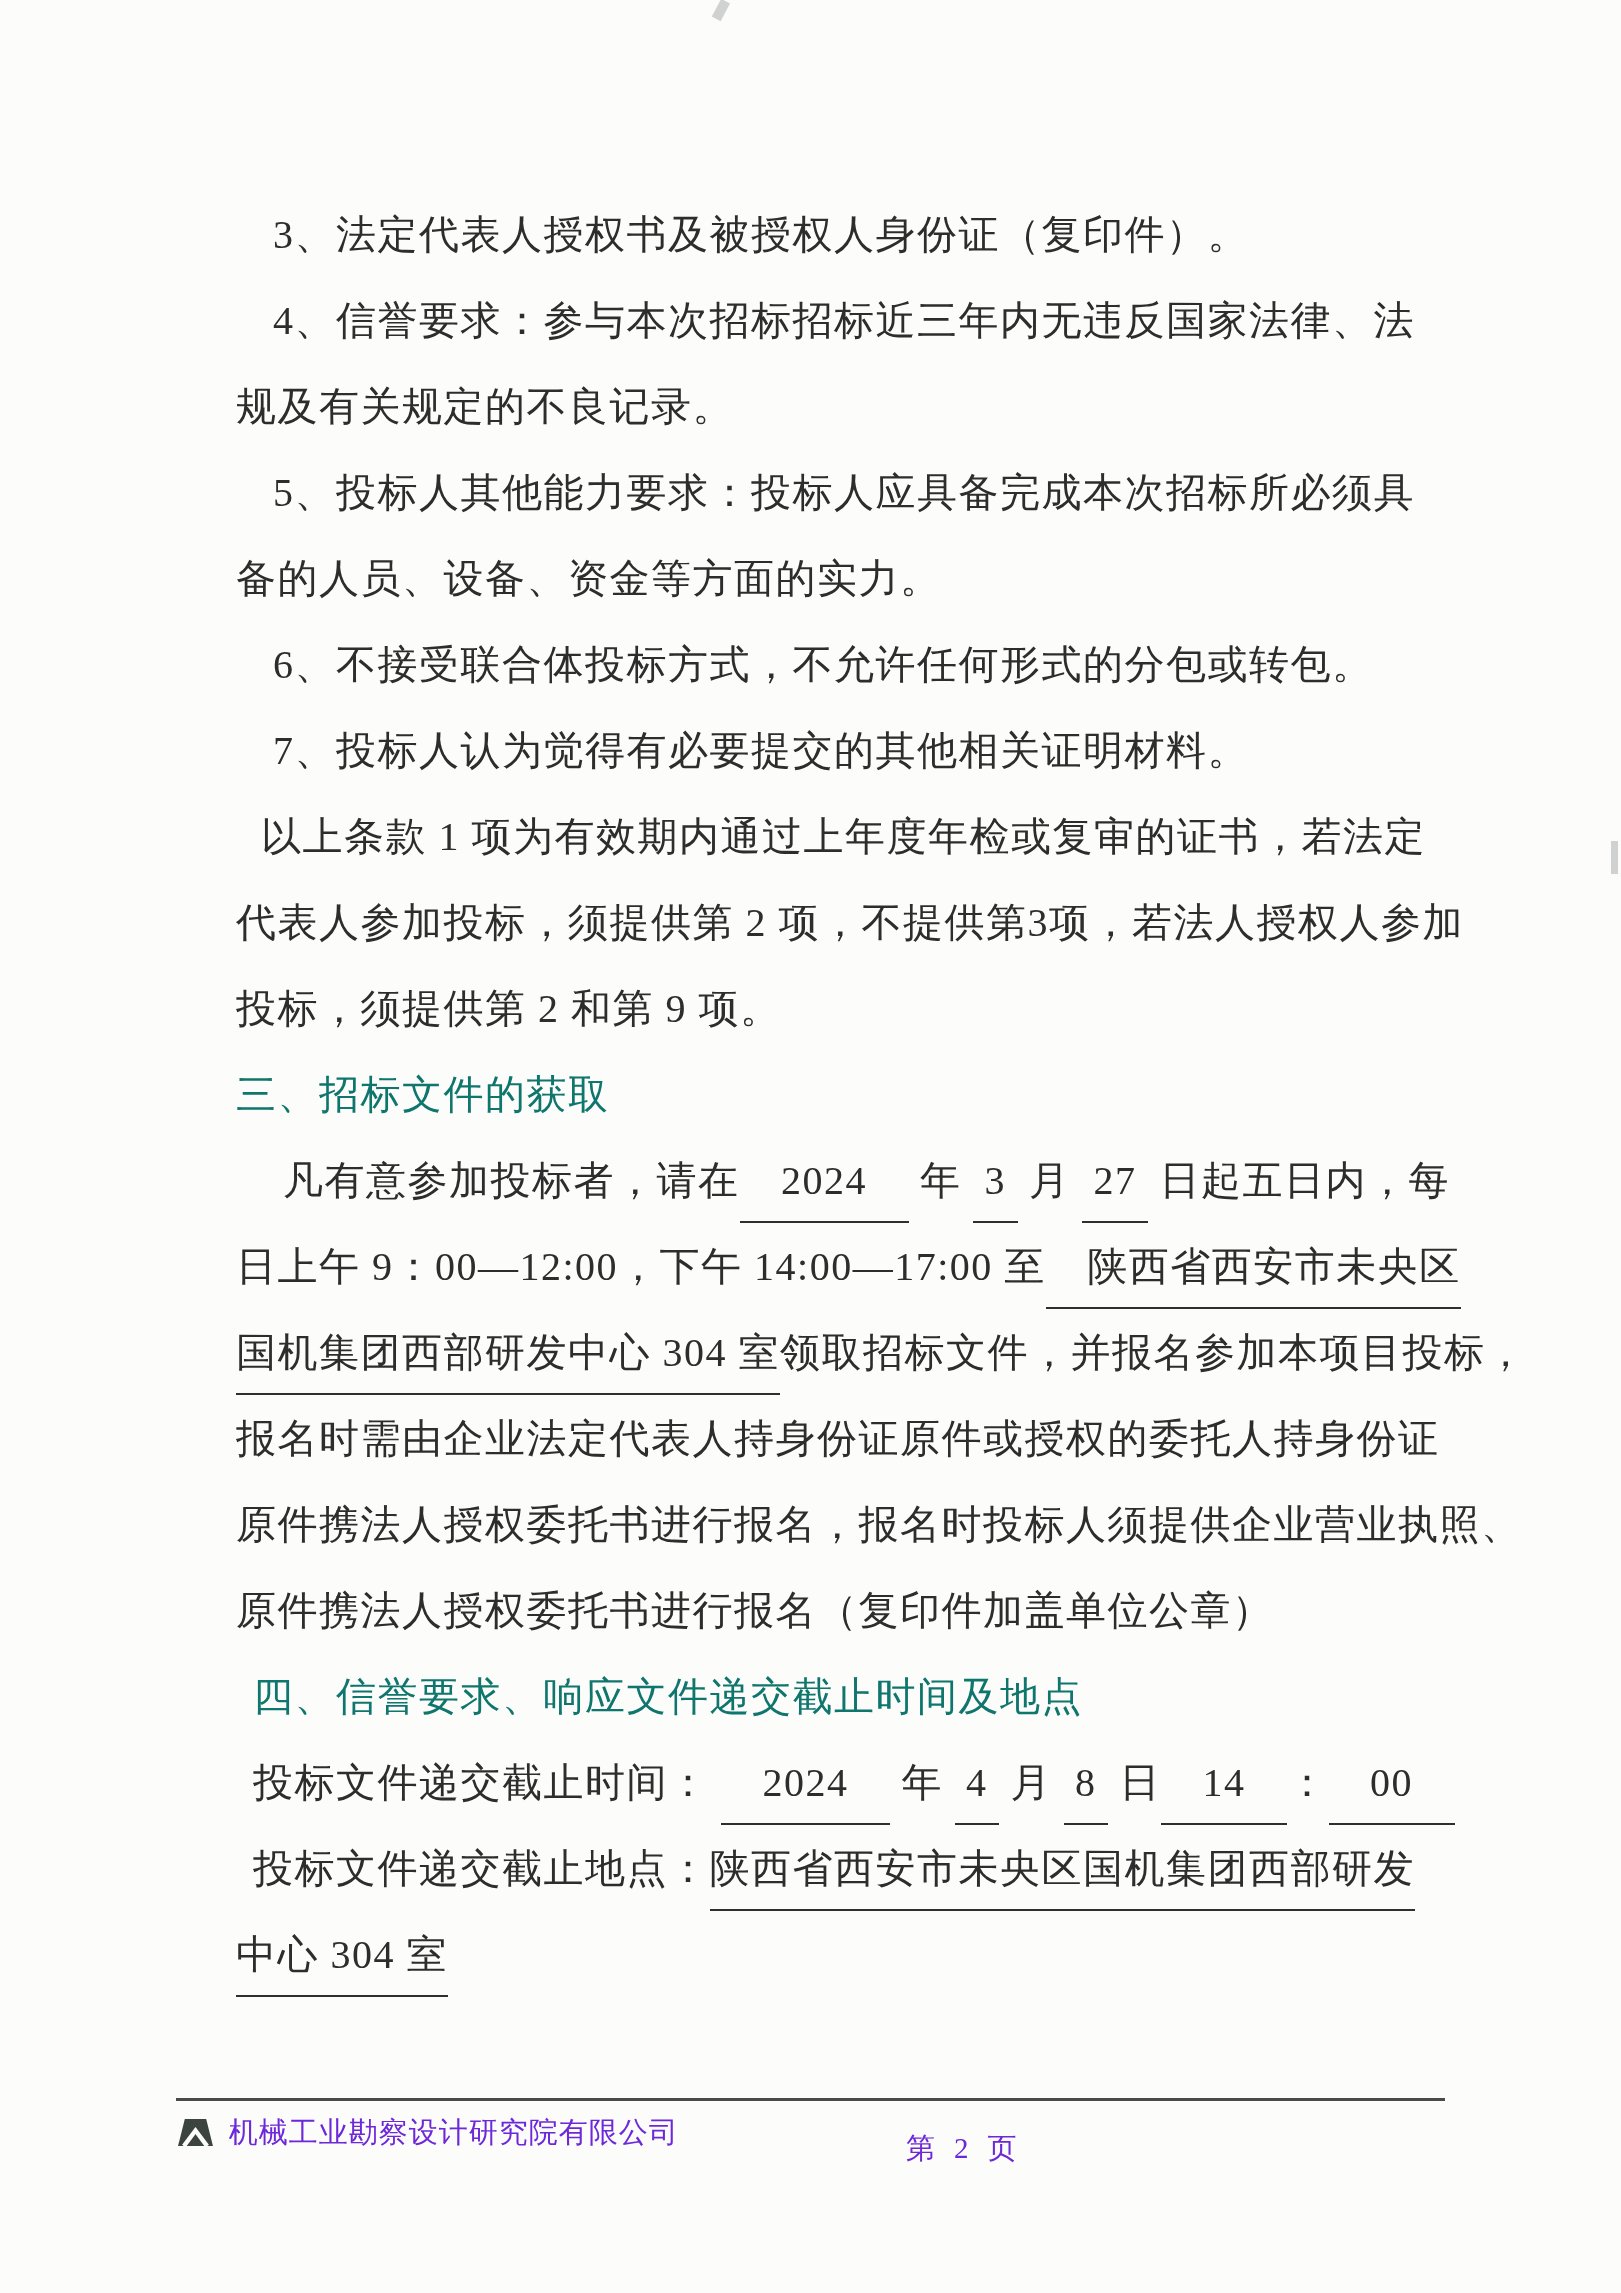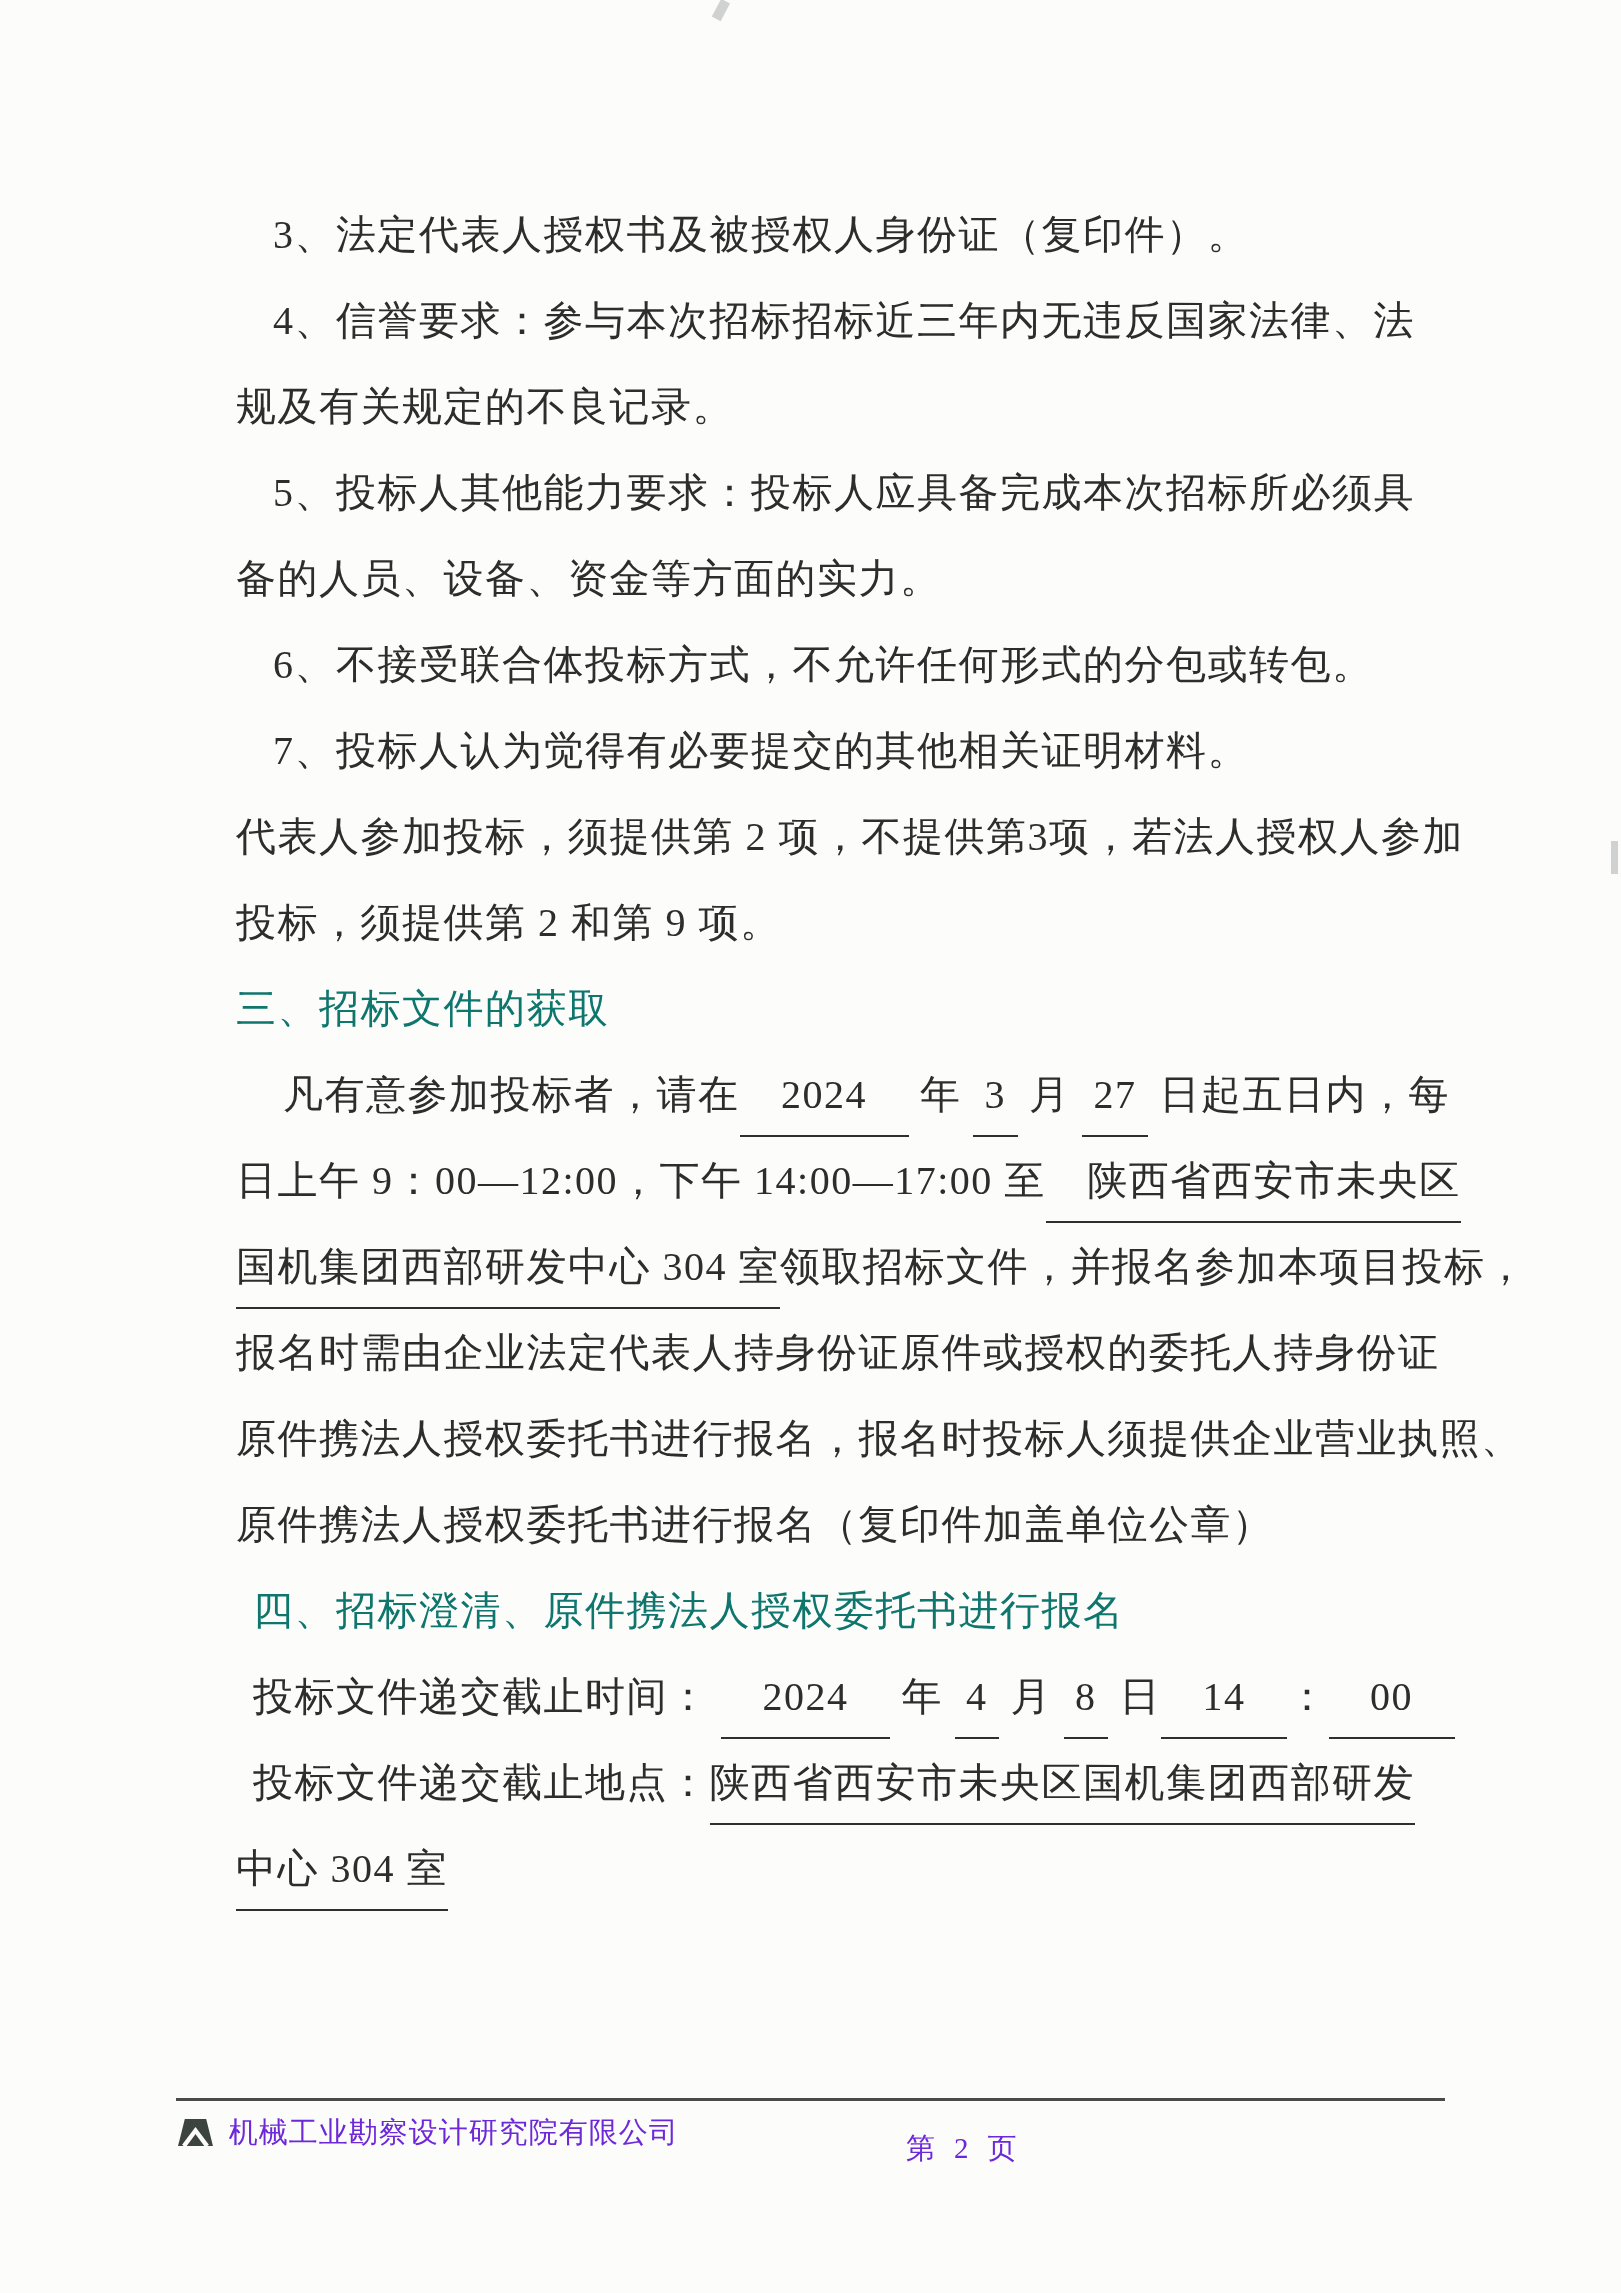--- a/index.html
+++ b/index.html
@@ -48,30 +48,31 @@
   <div class="artifact a2"></div>
 
   <div class="doc">
       <div class="line ind2"><span>3、法定代表人授权书及被授权人身份证（复印件）。</span></div>
       <div class="line ind2"><span>4、信誉要求：参与本次招标招标近三年内无违反国家法律、法</span></div>
       <div class="line ind0"><span>规及有关规定的不良记录。</span></div>
       <div class="line ind2"><span>5、投标人其他能力要求：投标人应具备完成本次招标所必须具</span></div>
       <div class="line ind0"><span>备的人员、设备、资金等方面的实力。</span></div>
       <div class="line ind2"><span>6、不接受联合体投标方式，不允许任何形式的分包或转包。</span></div>
       <div class="line ind2"><span>7、投标人认为觉得有必要提交的其他相关证明材料。</span></div>
+      <div class="line ind1"><span>以上条款 1 项为有效期内通过上年度年检或复审的证书，若法定</span></div>
       <div class="line ind0"><span>代表人参加投标，须提供第 2 项，不提供第3项，若法人授权人参加</span></div>
       <div class="line ind0"><span>投标，须提供第 2 和第 9 项。</span></div>
       <div class="line ind0 bold"><span>三、招标文件的获取</span></div>
       <div class="line ind3"><span>凡有意参加投标者，请在</span><span class="u">　2024　</span><span> 年 </span><span class="u">&nbsp;3&nbsp;</span><span> 月 </span><span class="u">&nbsp;27&nbsp;</span><span> 日起五日内，每</span></div>
       <div class="line ind0"><span>日上午 9：00—12:00，下午 14:00—17:00 至</span><span class="u">　陕西省西安市未央区</span></div>
       <div class="line ind0"><span class="u">国机集团西部研发中心 304 室</span><span>领取招标文件，并报名参加本项目投标，</span></div>
       <div class="line ind0"><span>报名时需由企业法定代表人持身份证原件或授权的委托人持身份证</span></div>
       <div class="line ind0"><span>原件携法人授权委托书进行报名，报名时投标人须提供企业营业执照、</span></div>
       <div class="line ind0"><span>原件携法人授权委托书进行报名（复印件加盖单位公章）</span></div>
-      <div class="line ind4 bold"><span>四、招标澄清、原件携法人授权委托书进行报名</span></div>
+      <div class="line ind4 bold"><span>四、信誉要求、响应文件递交截止时间及地点</span></div>
       <div class="line ind4"><span>投标文件递交截止时间： </span><span class="u">　2024　</span><span> 年 </span><span class="u">&nbsp;4&nbsp;</span><span> 月 </span><span class="u">&nbsp;8&nbsp;</span><span> 日</span><span class="u">　14　</span><span>：</span><span class="u">　00　</span></div>
       <div class="line ind4"><span>投标文件递交截止地点：</span><span class="u">陕西省西安市未央区国机集团西部研发</span></div>
       <div class="line ind0"><span class="u">中心 304 室</span></div>
     </div>
 
   <div class="footer">
     <div class="footer-rule"></div>
     <div class="footer-row">
       <span class="logo">
         <svg width="39" height="33" viewBox="0 0 40 34" aria-hidden="true">

